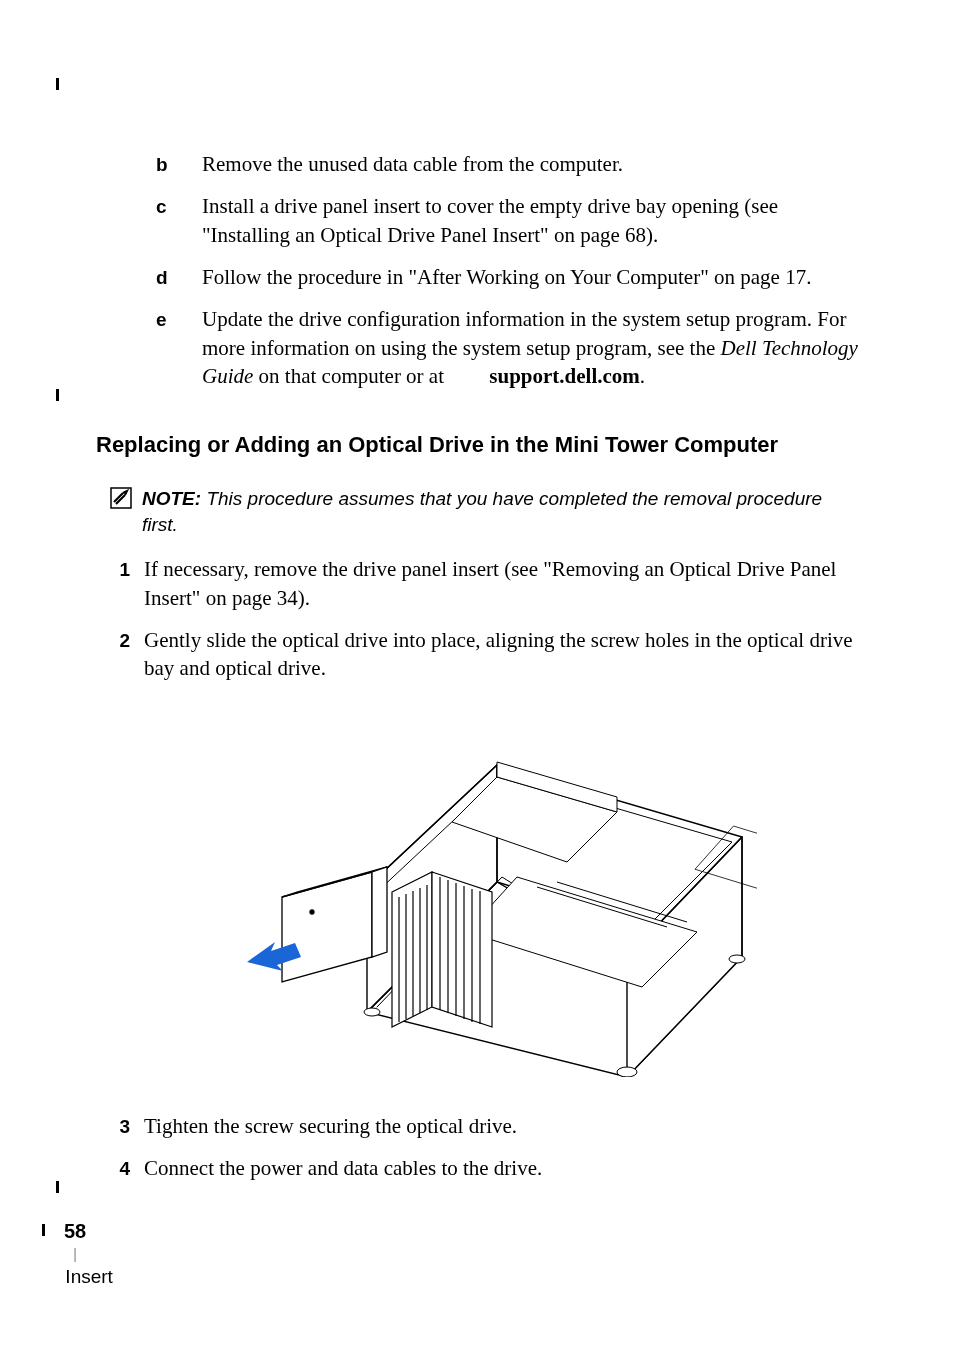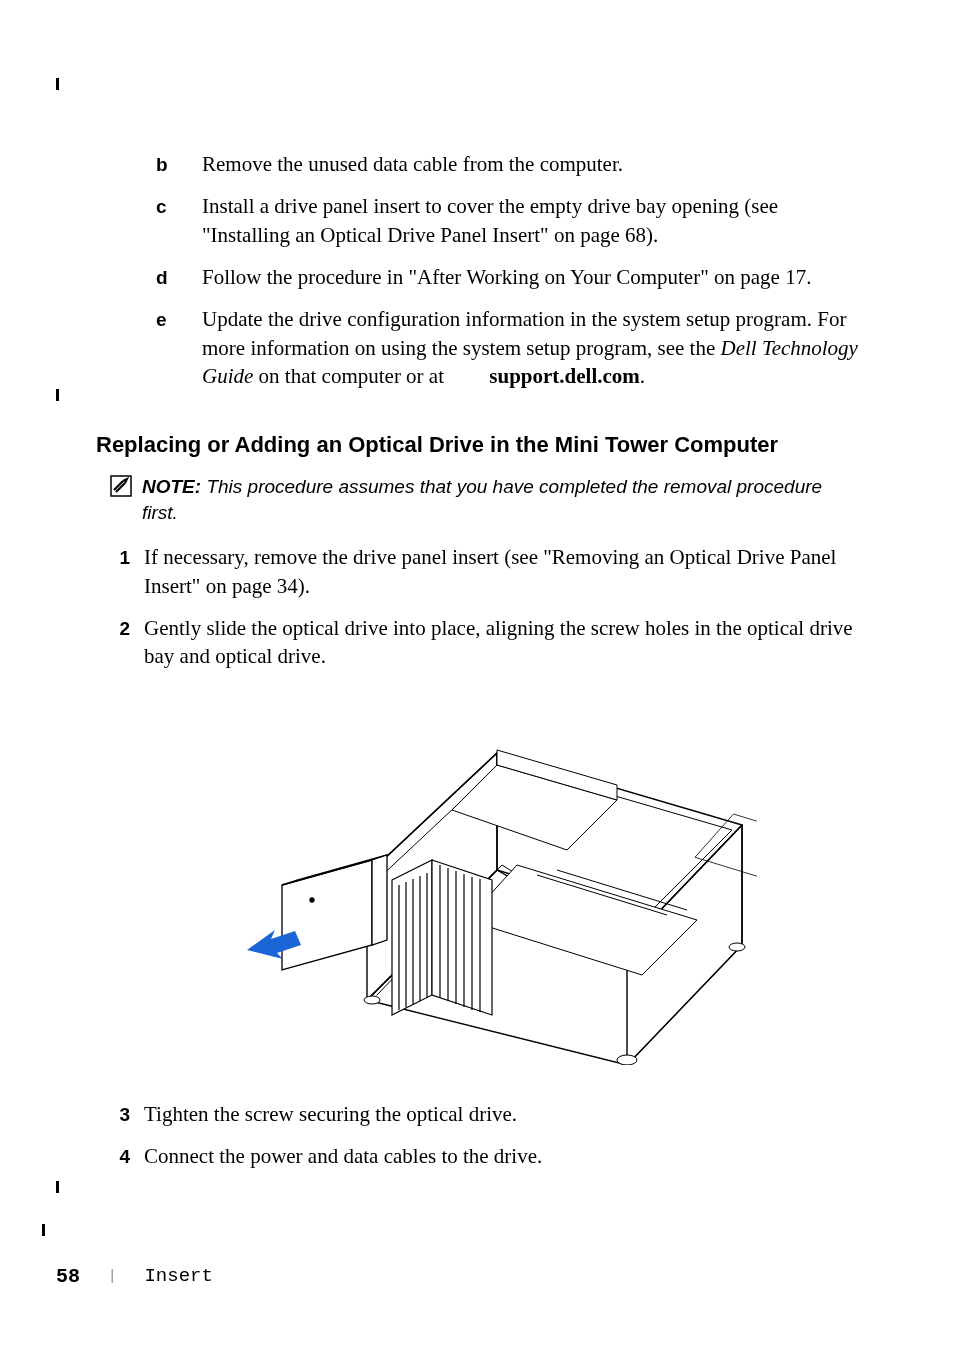--- a/index.html
+++ b/index.html
@@ -37,21 +37,21 @@
   }
   .letter-text {
     flex: 1;
   }
   .italic { font-style: italic; }
   .bold-serif { font-weight: bold; margin-left: 40px; }
   .heading {
     font-family: Arial, Helvetica, sans-serif;
     font-weight: bold;
     font-size: 22px;
-    margin-bottom: 14px;
+    margin-bottom: 26px;
   }
   .note-block {
     display: flex;
     margin-left: 14px;
     margin-bottom: 18px;
     font-family: Arial, Helvetica, sans-serif;
     font-size: 19px;
     line-height: 1.35;
     font-style: italic;
   }
@@ -90,25 +90,26 @@
   .figure {
     text-align: center;
     margin: 24px 0 28px 0;
   }
   .figure svg {
     display: inline-block;
   }
   .footer {
     position: absolute;
     bottom: 62px;
-    left: 56px;
+    left: 64px;
     display: flex;
     align-items: center;
-    font-family: Liberation Mono, monospace;
+    font-family: Liberation Sans, sans-serif;
     font-size: 18px;
+    flex-direction: column;
   }
   .footer-page {
     font-weight: bold;
     font-size: 20px;
     margin-right: 28px;
   }
   .footer-sep {
     color: #888;
     margin-right: 28px;
     font-size: 14px;

